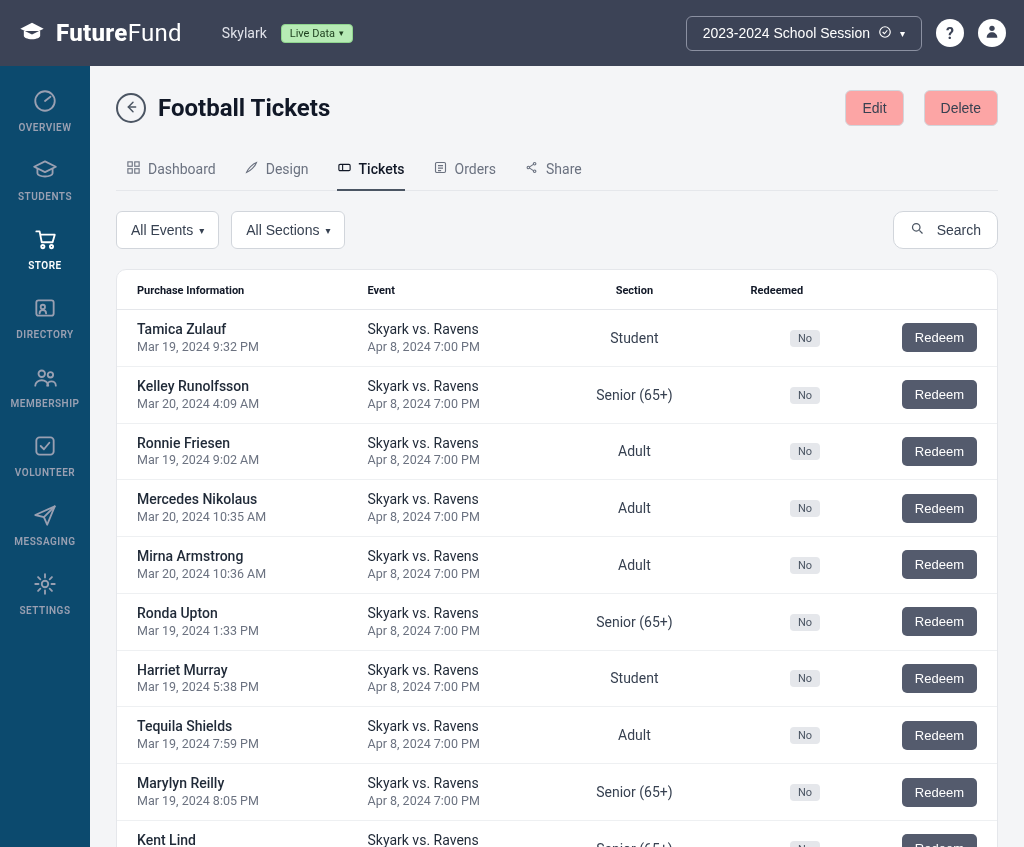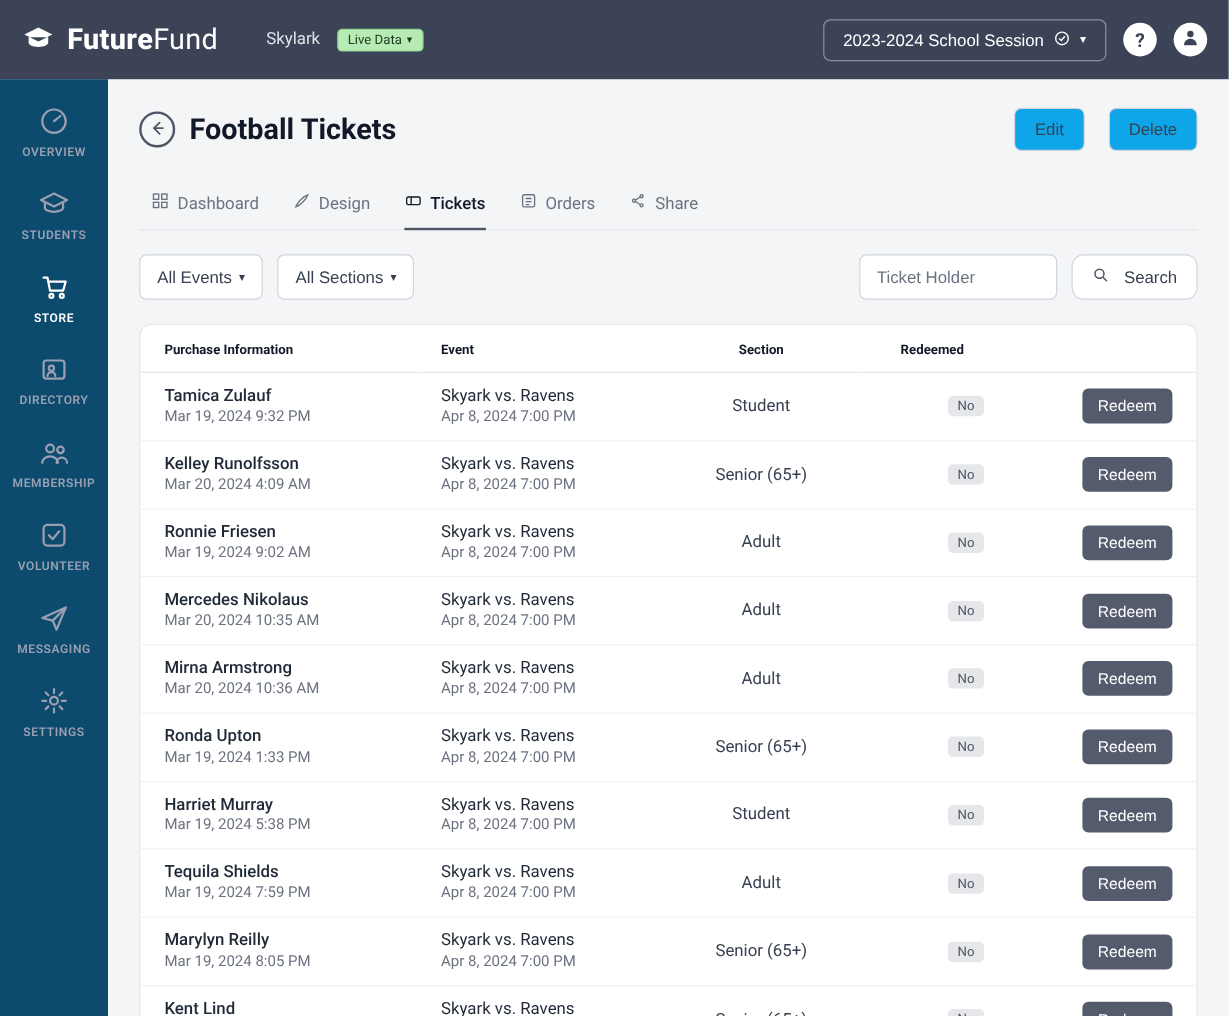--- a/index.html
+++ b/index.html
@@ -102,21 +102,21 @@
     display: flex;
     align-items: center;
     justify-content: center;
     cursor: pointer;
     background: none;
   }
   .page-title { font-size: 24px; font-weight: 700; color: #111827; }
   .hdr-spacer { flex: 1; }
   .outline-btn {
     border: 1px solid #d1d5db;
-    background: #0ea5e9;
+    background: #fca5a5;
     border-radius: 6px;
     padding: 9px 16px;
     font-size: 14px;
     color: #374151;
     cursor: pointer;
   }
   .outline-btn + .outline-btn { margin-left: 8px; }
   
   .tabs { display: flex; gap: 28px; border-bottom: 1px solid #e5e7eb; margin-bottom: 20px; padding-left: 10px; margin-top: 28px; }
   .tab {
@@ -402,21 +402,20 @@
     <div class="filter-row">
       <button class="filter-btn">
         <span>All Events</span>
           <span class="caret">▾</span>
       </button>
       <button class="filter-btn">
         <span>All Sections</span>
           <span class="caret">▾</span>
       </button>
       <div class="filter-spacer"></div>
-      <input class="holder-input" placeholder="Ticket Holder" style="">
       <button class="search-btn">
         <span><svg width="15" height="15" viewBox="0 0 24 24" fill="none" stroke="#4b5563" stroke-width="2">
               <circle cx="10" cy="10" r="6"></circle>
               <path d="M15 15 l5 5"></path>
             </svg></span>
         <span>Search</span>
       </button>
     </div>
 
     <div class="card">

